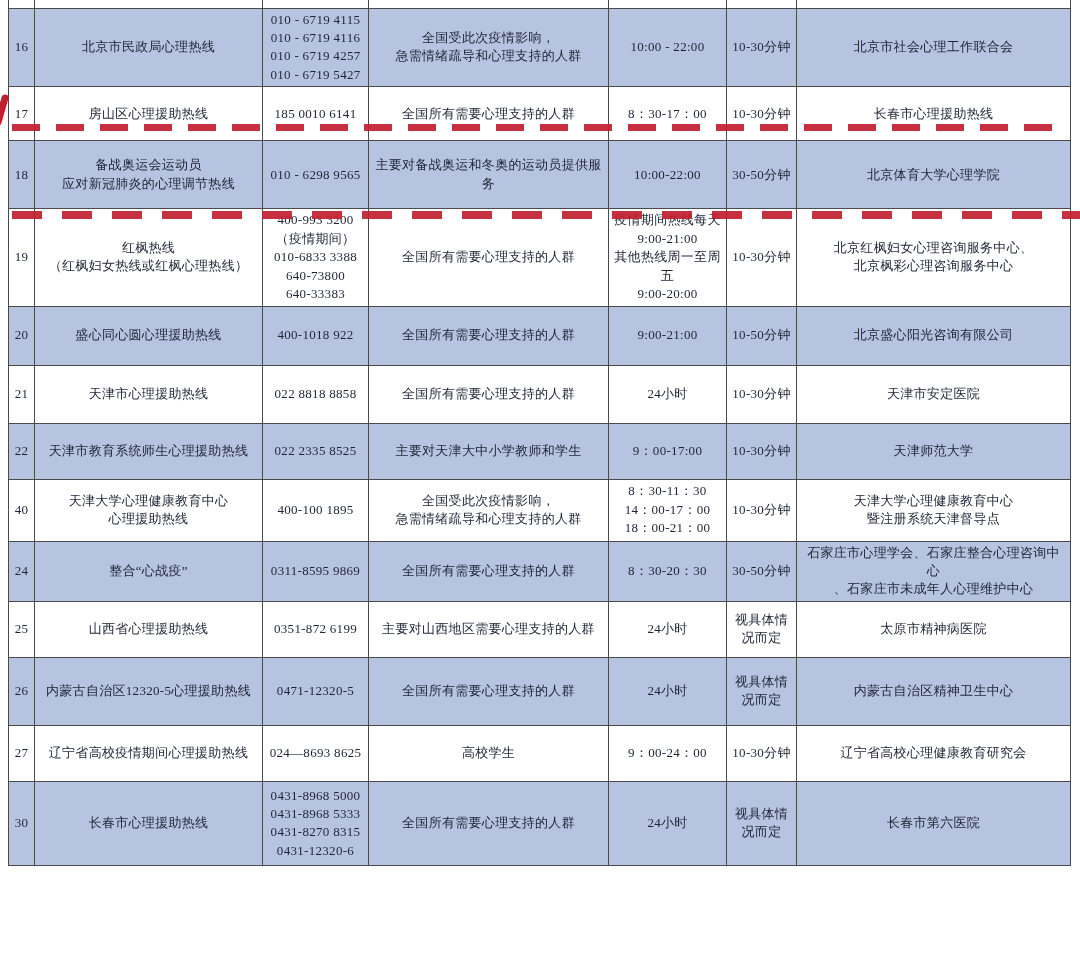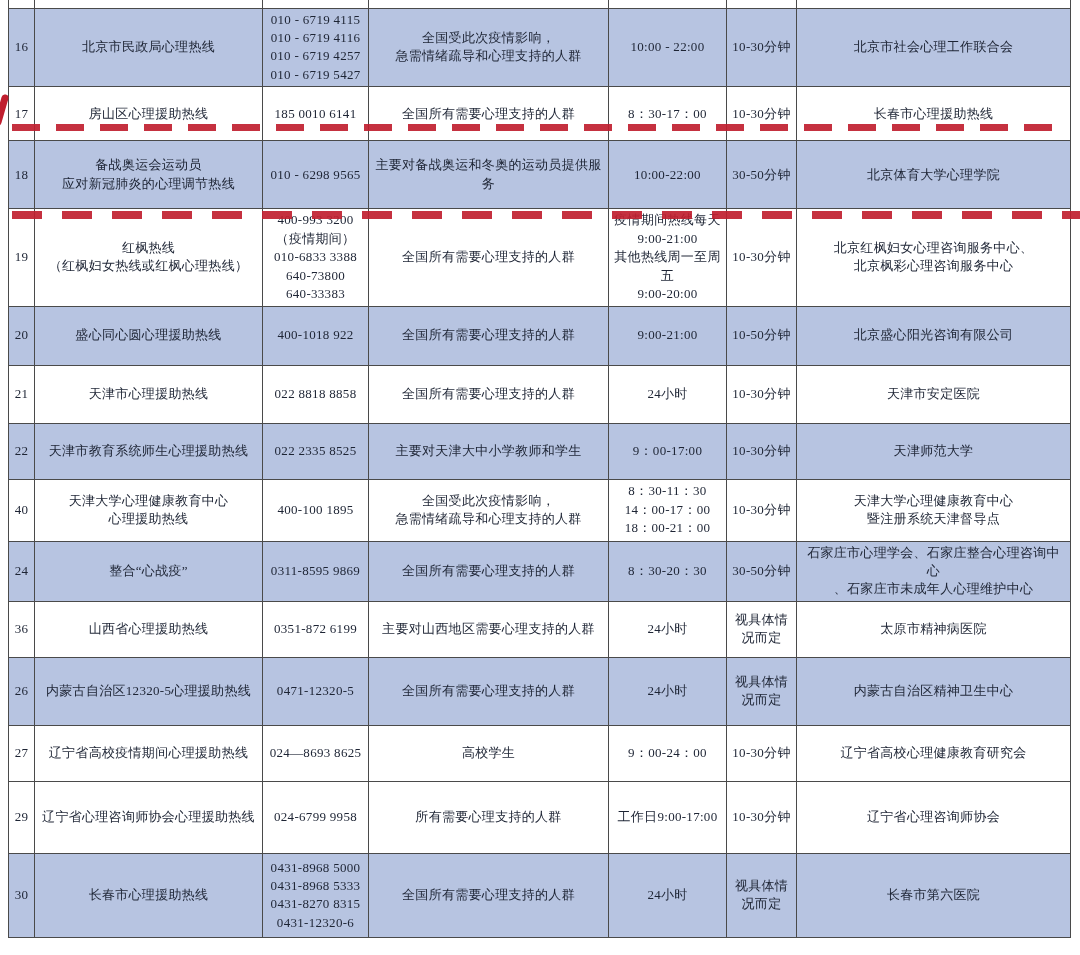--- a/index.html
+++ b/index.html
@@ -151,21 +151,21 @@
         <tr class="shade-blue" style="height: 59px;">
           <td>24</td>
           <td>整合“心战疫”</td>
           <td class="phone-cell">0311-8595 9869</td>
           <td>全国所有需要心理支持的人群</td>
           <td>8：30-20：30</td>
           <td>30-50分钟</td>
           <td>石家庄市心理学会、石家庄整合心理咨询中心<br>、石家庄市未成年人心理维护中心</td>
         </tr>
         <tr class="shade-white" style="height: 56px;">
-          <td>36</td>
+          <td>25</td>
           <td>山西省心理援助热线</td>
           <td class="phone-cell">0351-872 6199</td>
           <td>主要对山西地区需要心理支持的人群</td>
           <td>24小时</td>
           <td>视具体情况而定</td>
           <td>太原市精神病医院</td>
         </tr>
         <tr class="shade-blue" style="height: 68px;">
           <td>26</td>
           <td>内蒙古自治区12320-5心理援助热线</td>
@@ -177,29 +177,20 @@
         </tr>
         <tr class="shade-white" style="height: 56px;">
           <td>27</td>
           <td>辽宁省高校疫情期间心理援助热线</td>
           <td class="phone-cell">024—8693 8625</td>
           <td>高校学生</td>
           <td>9：00-24：00</td>
           <td>10-30分钟</td>
           <td>辽宁省高校心理健康教育研究会</td>
         </tr>
-        <tr class="shade-white" style="height: 72px;">
-          <td>29</td>
-          <td>辽宁省心理咨询师协会心理援助热线</td>
-          <td class="phone-cell">024-6799 9958</td>
-          <td>所有需要心理支持的人群</td>
-          <td>工作日9:00-17:00</td>
-          <td>10-30分钟</td>
-          <td>辽宁省心理咨询师协会</td>
-        </tr>
         <tr class="shade-blue" style="height: 84px;">
           <td>30</td>
           <td>长春市心理援助热线</td>
           <td class="phone-cell">0431-8968 5000<br>0431-8968 5333<br>0431-8270 8315<br>0431-12320-6</td>
           <td>全国所有需要心理支持的人群</td>
           <td>24小时</td>
           <td>视具体情况而定</td>
           <td>长春市第六医院</td>
         </tr>
       </tbody>

